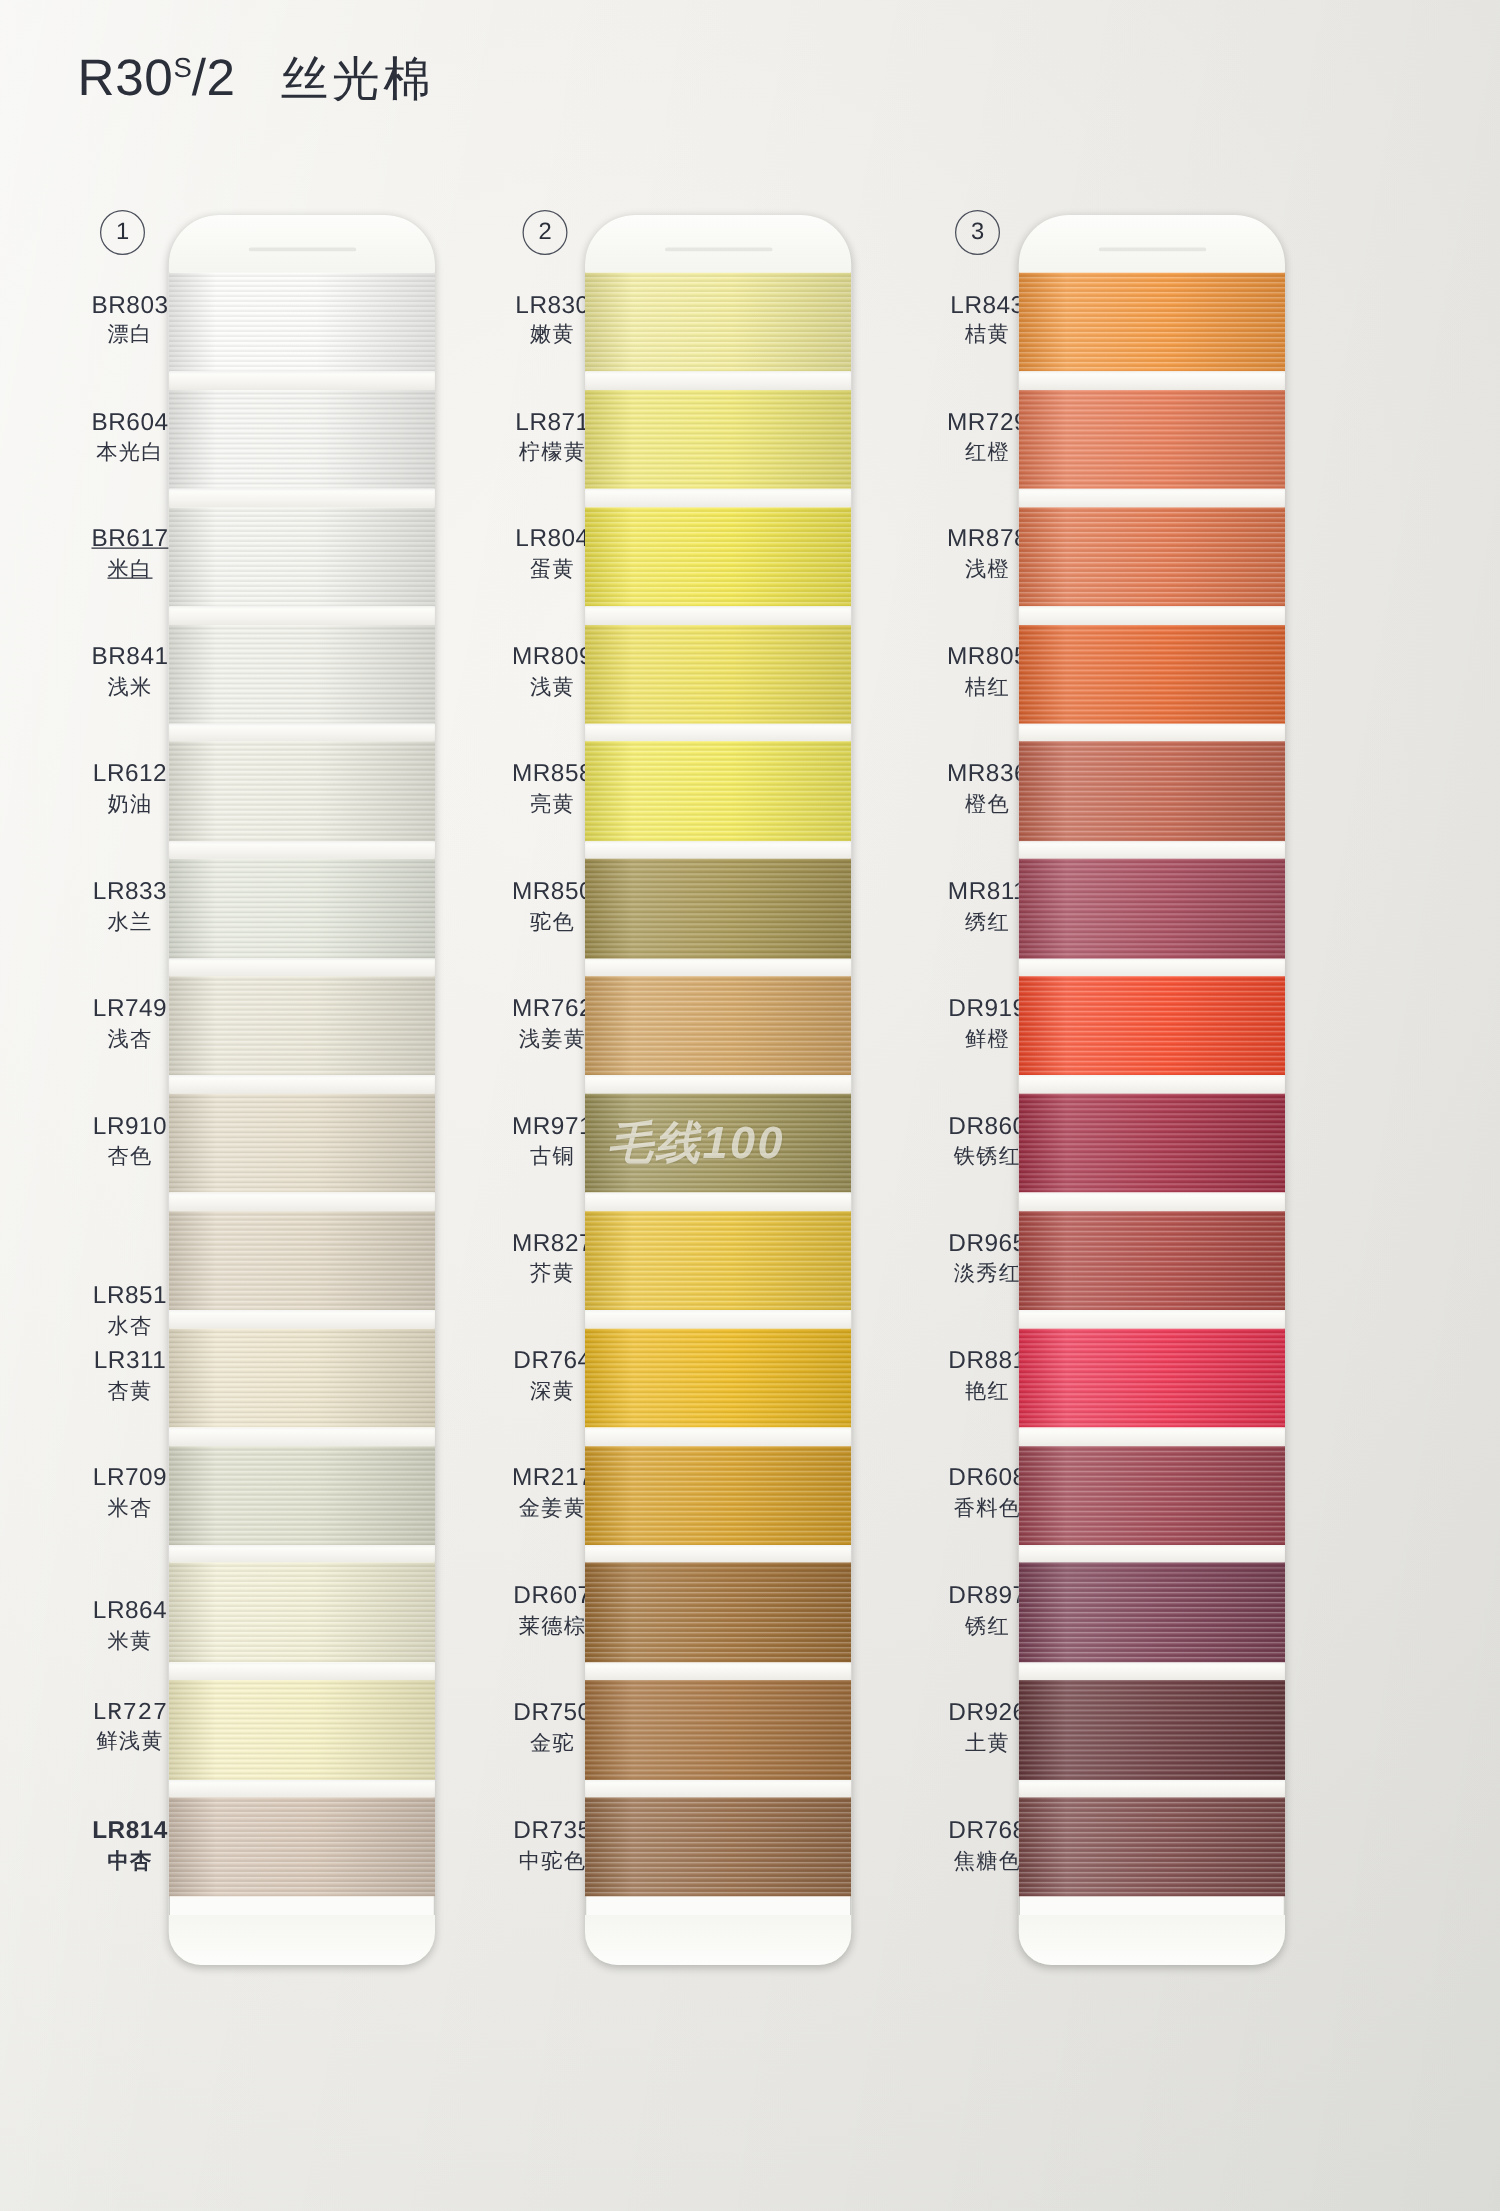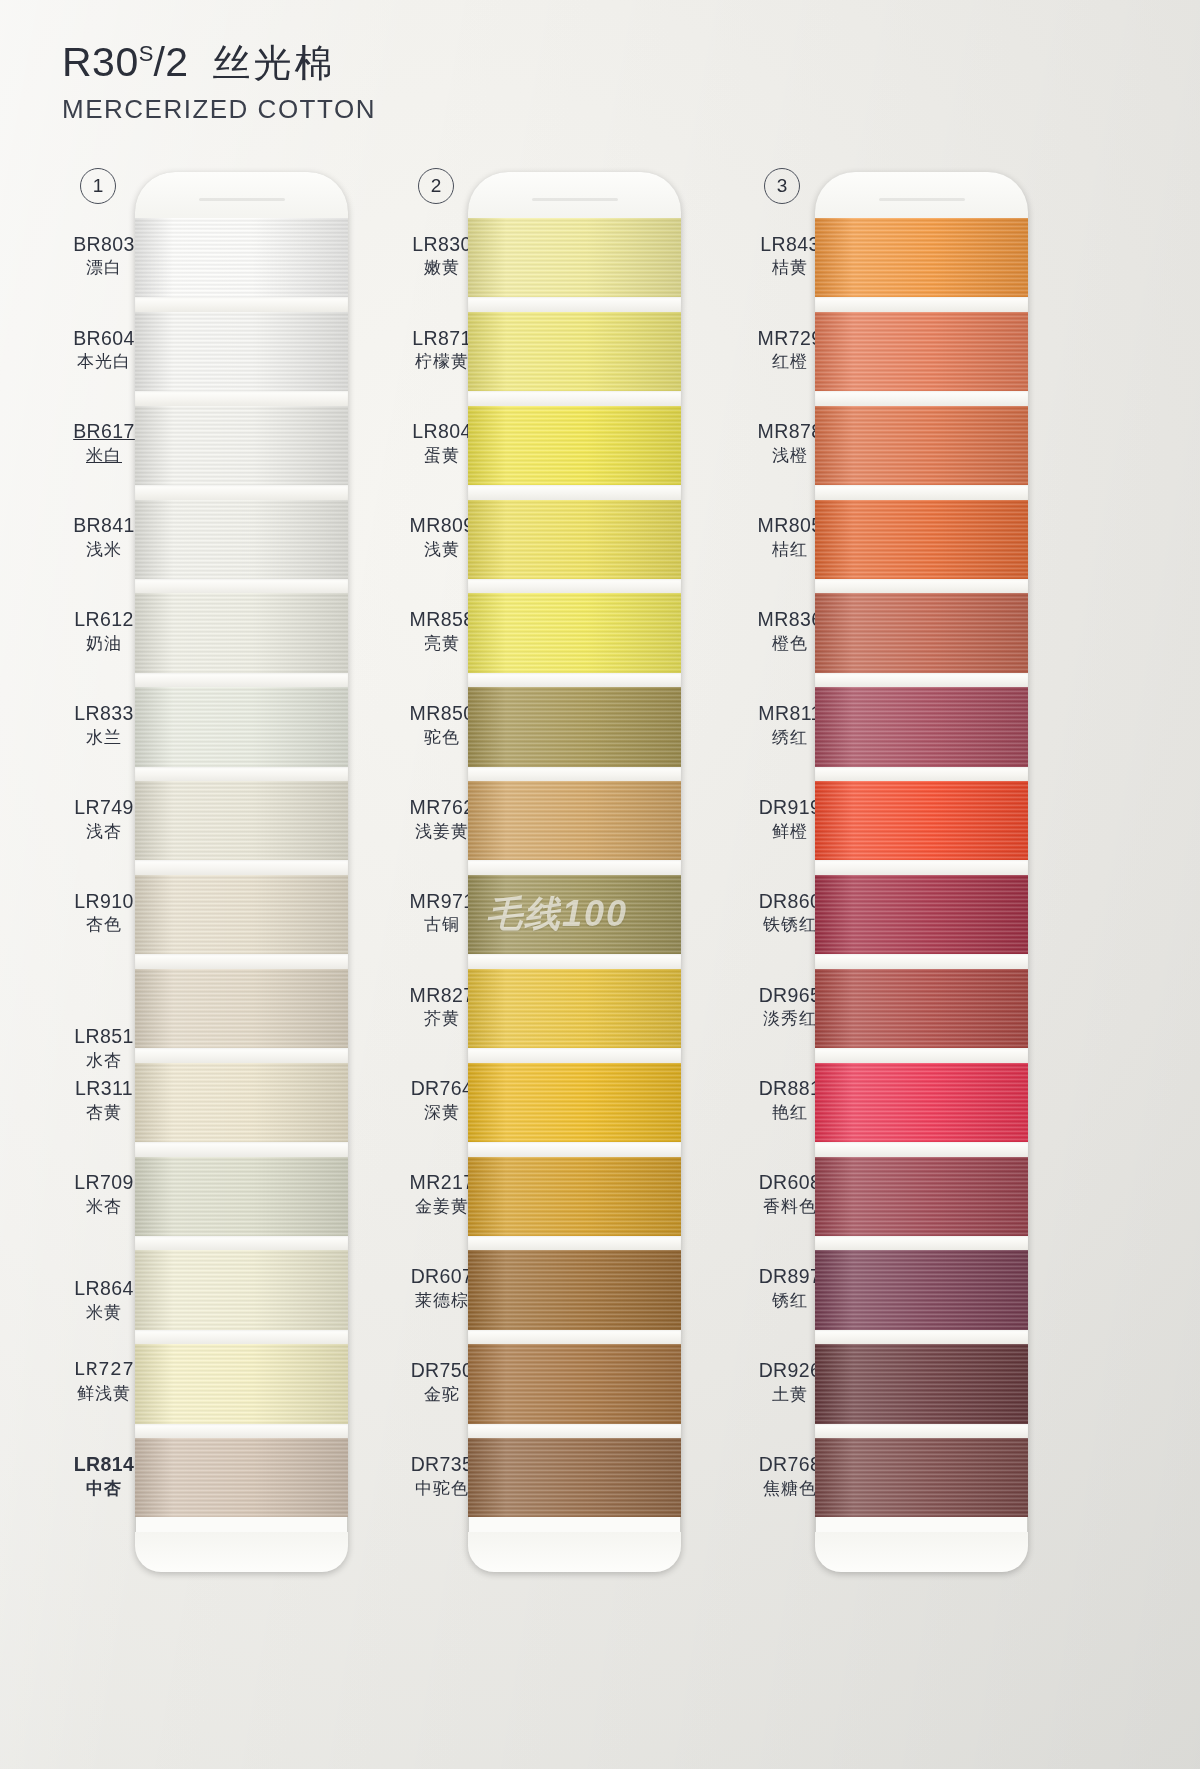--- a/index.html
+++ b/index.html
@@ -29,21 +29,21 @@
   }
 
   
   .header{position:absolute;top:0;left:0;right:0;height:150px;}
   .title-block{position:absolute;left:62px;top:42px;}
   .title-main{
     font-size:41px;letter-spacing:.5px;font-weight:400;color:#2b2f3a;
     line-height:1;white-space:nowrap;
   }
   .title-main .sup{font-size:22px;vertical-align:super;letter-spacing:0;}
-  .title-main .cn{margin-left:24px;letter-spacing:3px;font-size:38px;text-align:center;}
+  .title-main .cn{margin-left:36px;letter-spacing:3px;font-size:38px;text-align:center;}
   .title-sub{
     margin-top:11px;font-size:26px;letter-spacing:1.5px;color:#3a3f4b;font-weight:400;
     white-space:nowrap;
   }
   .header-right{
     position:absolute;right:64px;top:44px;text-align:right;
   }
   .header-right div{
     font-size:26px;letter-spacing:2px;color:#2b2f3a;line-height:1.55;white-space:nowrap;
   }
@@ -150,21 +150,20 @@
 </head>
 <body>
 
 <div class="paper"></div>
 
 <div class="header">
   <div class="title-block">
     <div class="title-main">
       <span>R30</span><span class="sup">S</span><span>/2</span><span class="cn">丝光棉</span>
     </div>
-    <div class="title-sub">MERCERIZED COTTON</div>
   </div>
   <div class="header-right">
   </div>
 </div>
 
 <div class="board">
   <div class="column col-1">
     <div class="col-index">1</div>
     <div class="labels">
         <div class="label" style="top: 23.6546px;">

